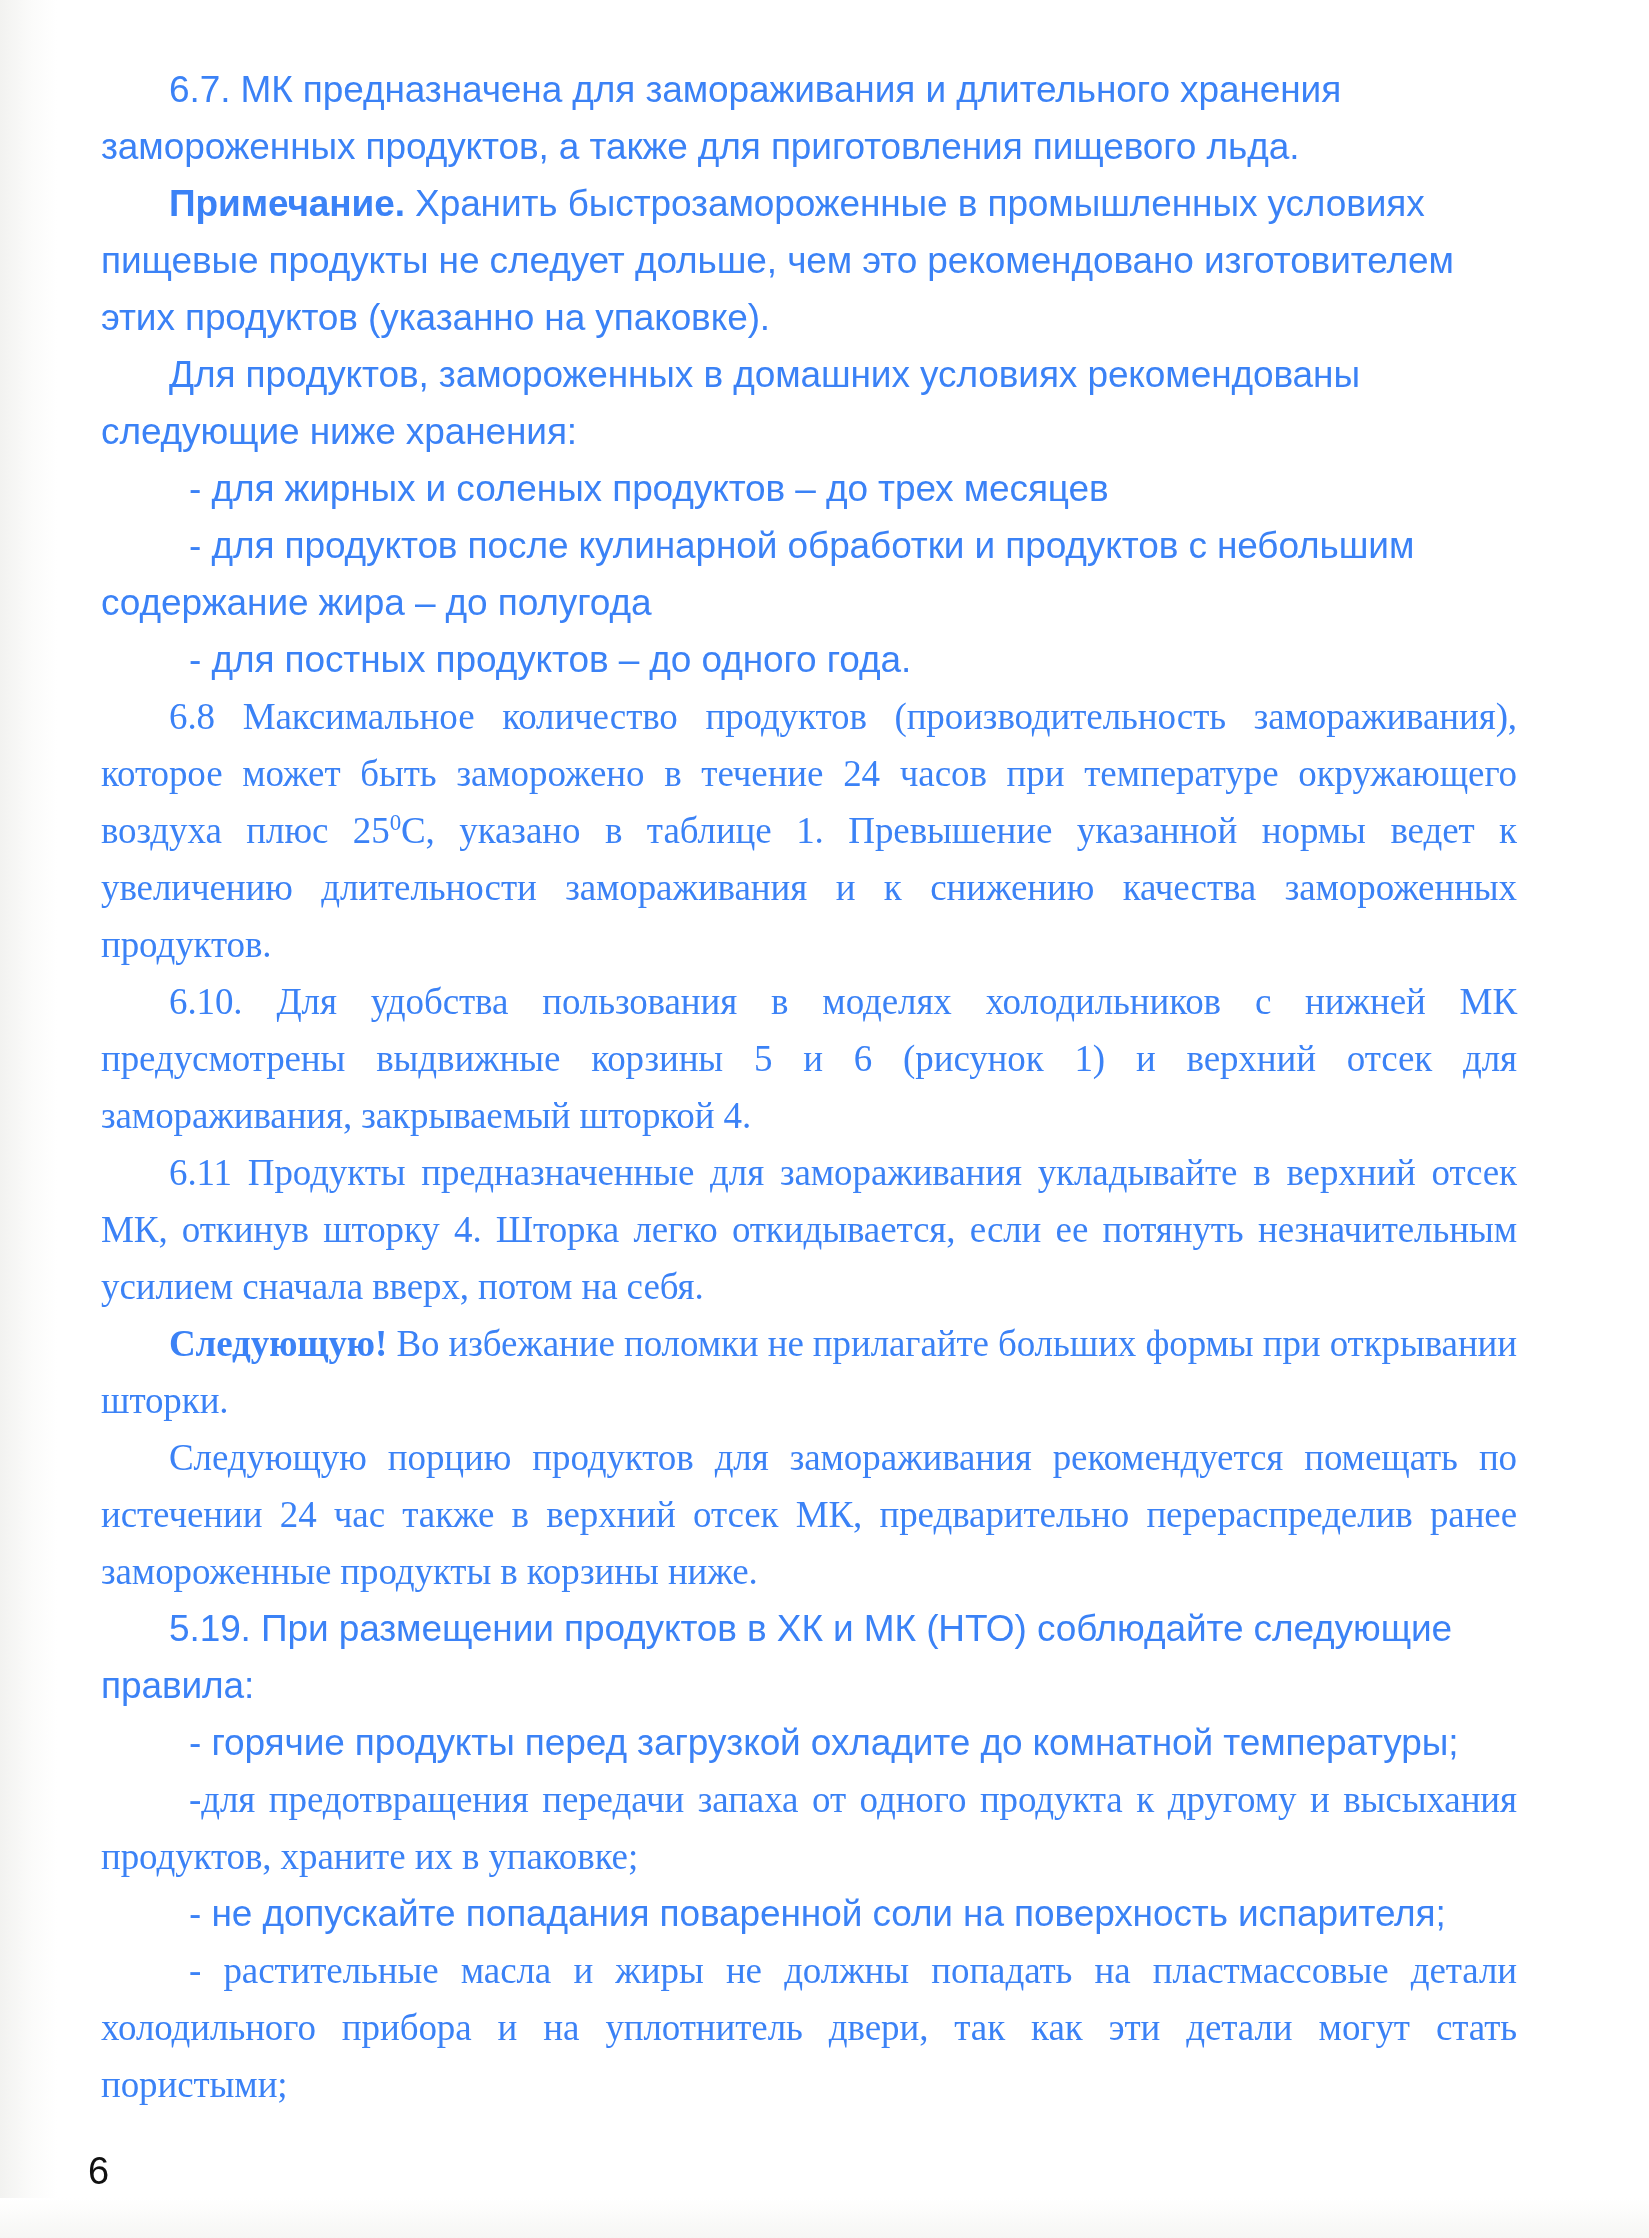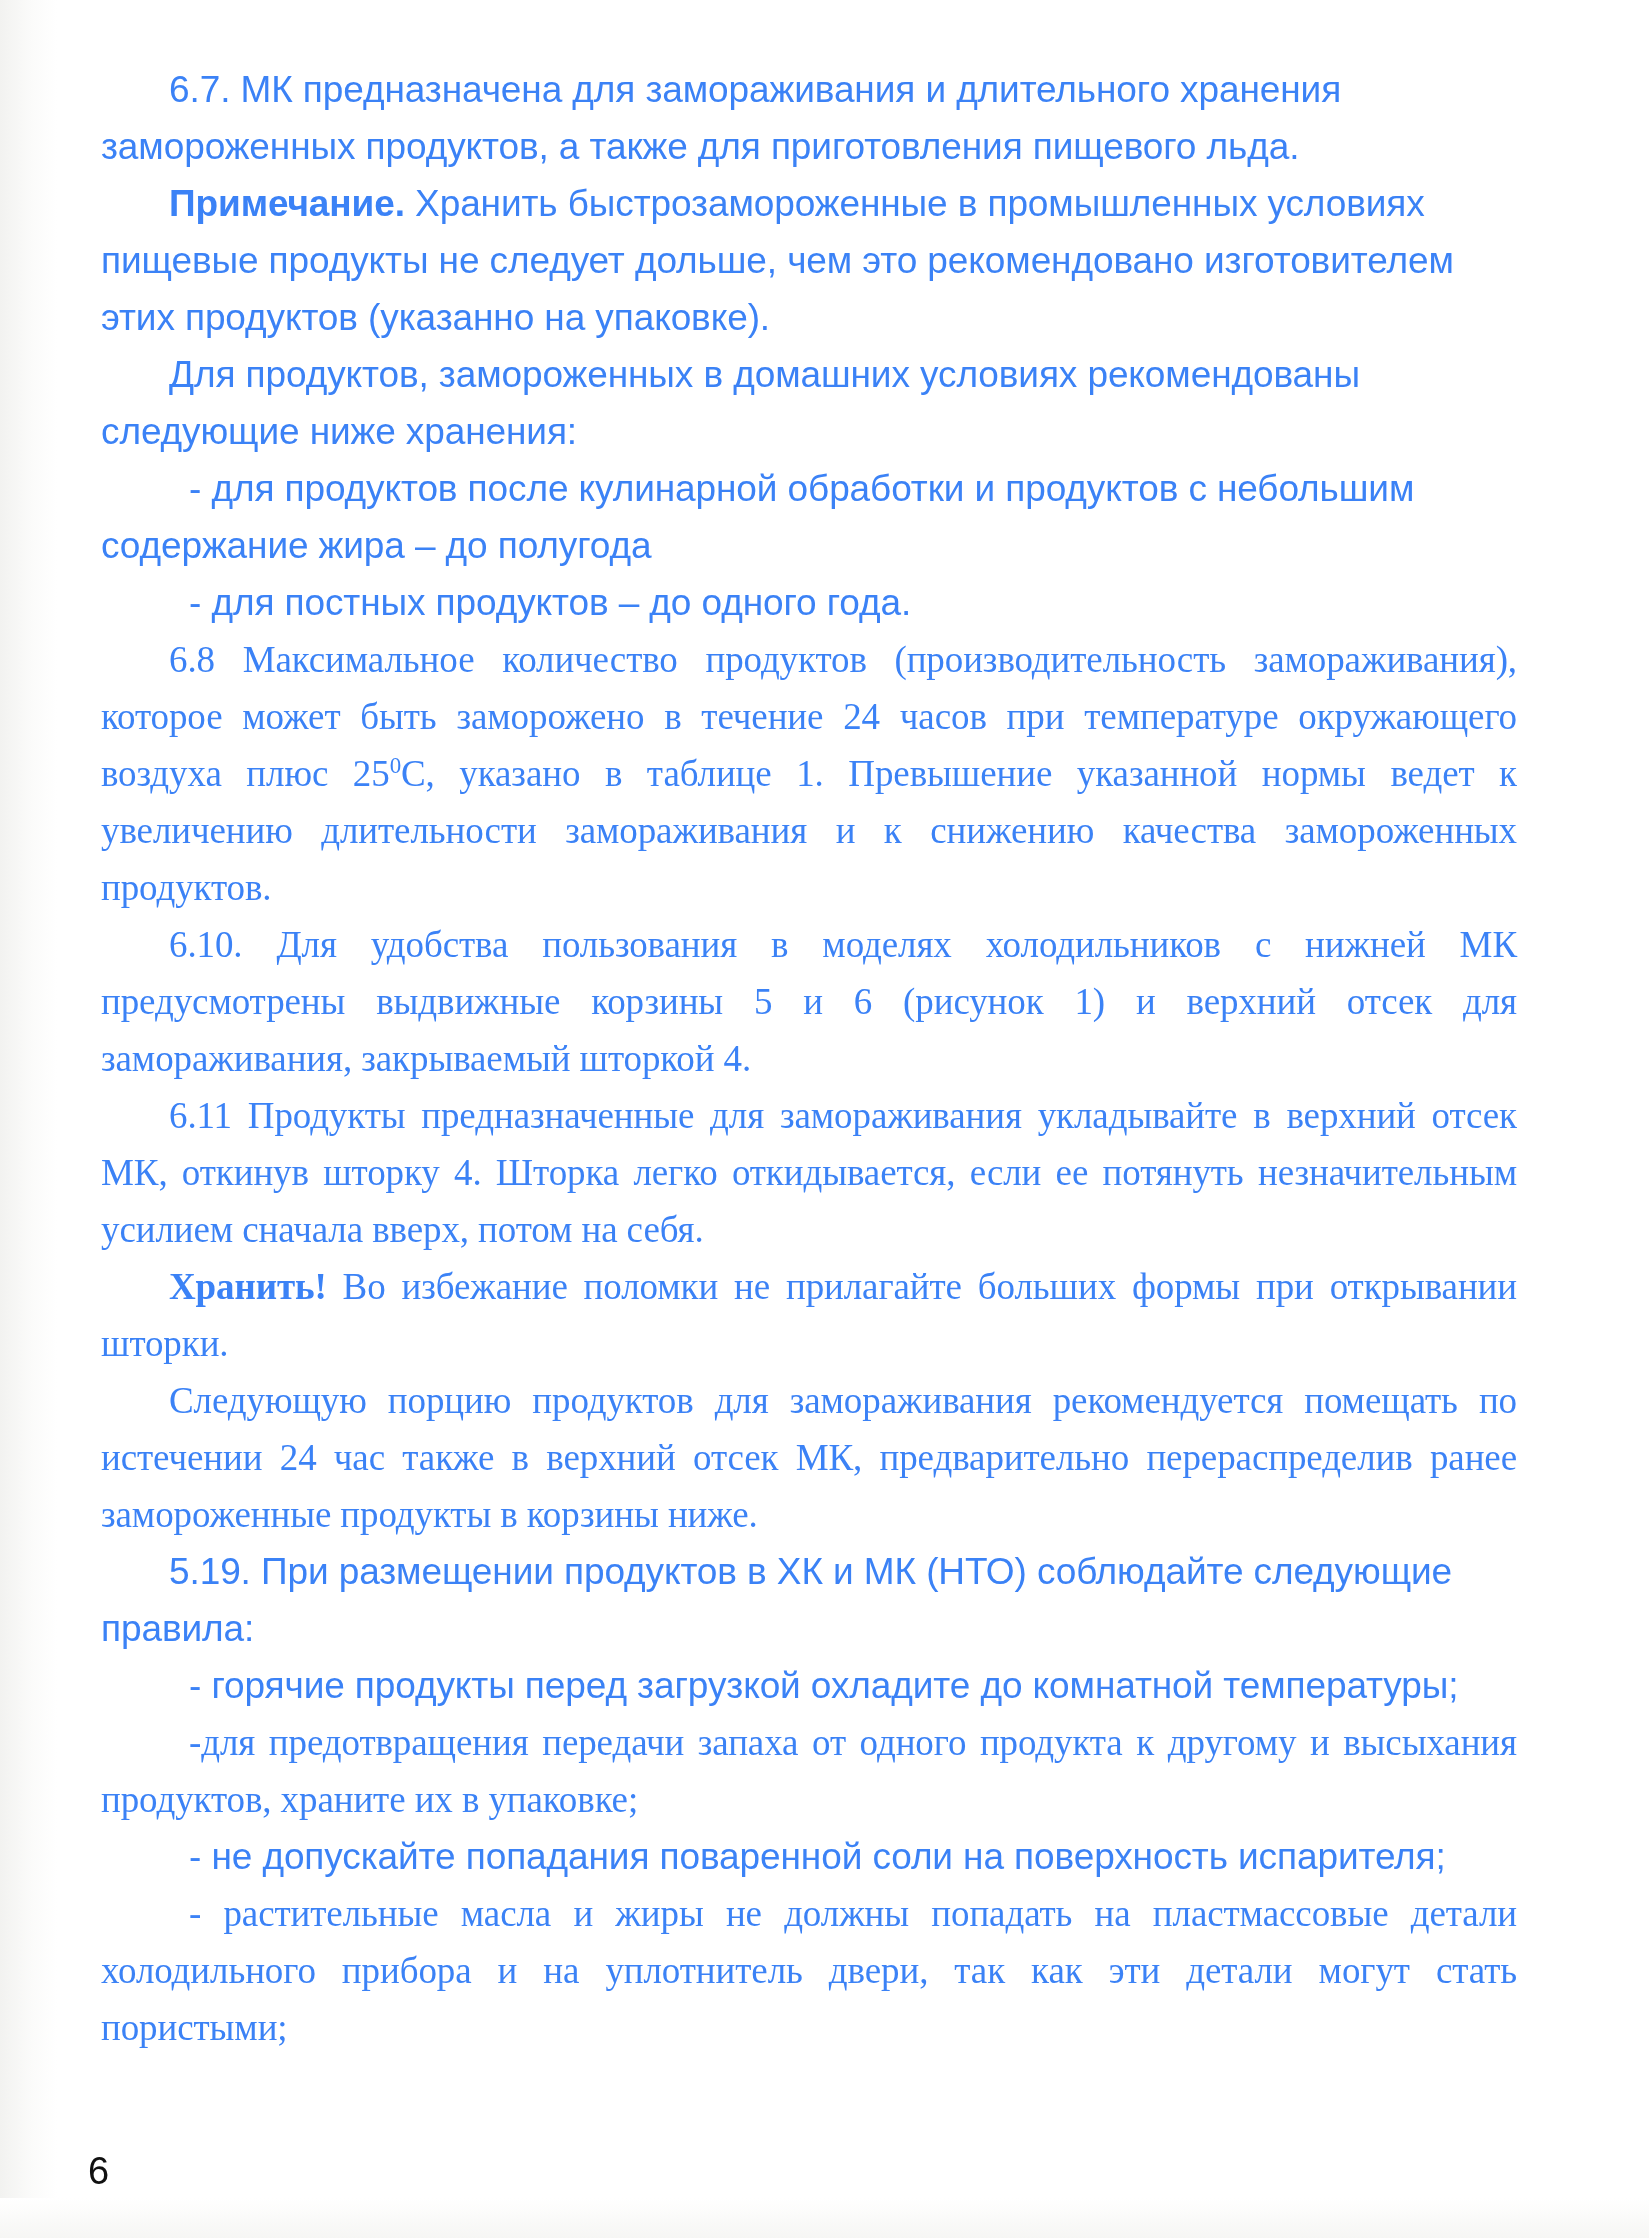--- a/index.html
+++ b/index.html
@@ -92,33 +92,34 @@
   <div class="scan-edge-bottom"></div>
 
   <div class="textblock">
 
     <p class="para left indent">6.7. МК предназначена для замораживания и длительного хранения замороженных продуктов, а также для приготовления пищевого льда.</p>
 
     <p class="para left indent"><b>Примечание.</b><span> Хранить быстрозамороженные в промышленных условиях пищевые продукты не следует дольше, чем это рекомендовано изготовителем этих продуктов (указанно на упаковке).</span></p>
 
     <p class="para left indent">Для продуктов, замороженных в домашних условиях рекомендованы следующие ниже хранения:</p>
 
+    <p class="para left bullet">- для жирных и соленых продуктов – до трех месяцев</p>
 
     <p class="para left bullet">- для продуктов после кулинарной обработки и продуктов с небольшим содержание жира – до полугода</p>
 
     <p class="para left bullet">- для постных продуктов – до одного года.</p>
 
     <p class="para just indent"><span>6.8 Максимальное количество продуктов (производительность замораживания), которое может быть заморожено в течение 24 часов при температуре окружающего воздуха плюс 25</span><sup class="deg">0</sup><span>С, указано в таблице 1. Превышение указанной нормы ведет к увеличению длительности замораживания и к снижению качества замороженных продуктов.</span></p>
 
 
     <p class="para just indent">6.10. Для удобства пользования в моделях холодильников с нижней МК предусмотрены выдвижные корзины 5 и 6 (рисунок 1) и верхний отсек для замораживания, закрываемый шторкой 4.</p>
 
     <p class="para just indent">6.11 Продукты предназначенные для замораживания укладывайте в верхний отсек МК, откинув шторку 4. Шторка легко откидывается, если ее потянуть незначительным усилием сначала вверх, потом на себя.</p>
 
-    <p class="para just indent"><b>Хранить!</b><span> Во избежание поломки не прилагайте больших формы при открывании шторки.</span></p>
+    <p class="para just indent"><b>Следующую!</b><span> Во избежание поломки не прилагайте больших формы при открывании шторки.</span></p>
 
     <p class="para just indent">Следующую порцию продуктов для замораживания рекомендуется помещать по истечении 24 час также в верхний отсек МК, предварительно перераспределив ранее замороженные продукты в корзины ниже.</p>
 
     <p class="para left indent">5.19. При размещении продуктов в ХК и МК (НТО) соблюдайте следующие правила:</p>
 
     <p class="para left bullet">- горячие продукты перед загрузкой охладите до комнатной температуры;</p>
 
     <p class="para just bullet">-для предотвращения передачи запаха от одного продукта к другому и высыхания продуктов, храните их в упаковке;</p>
 
     <p class="para left bullet">- не допускайте попадания поваренной соли на поверхность испарителя;</p>

